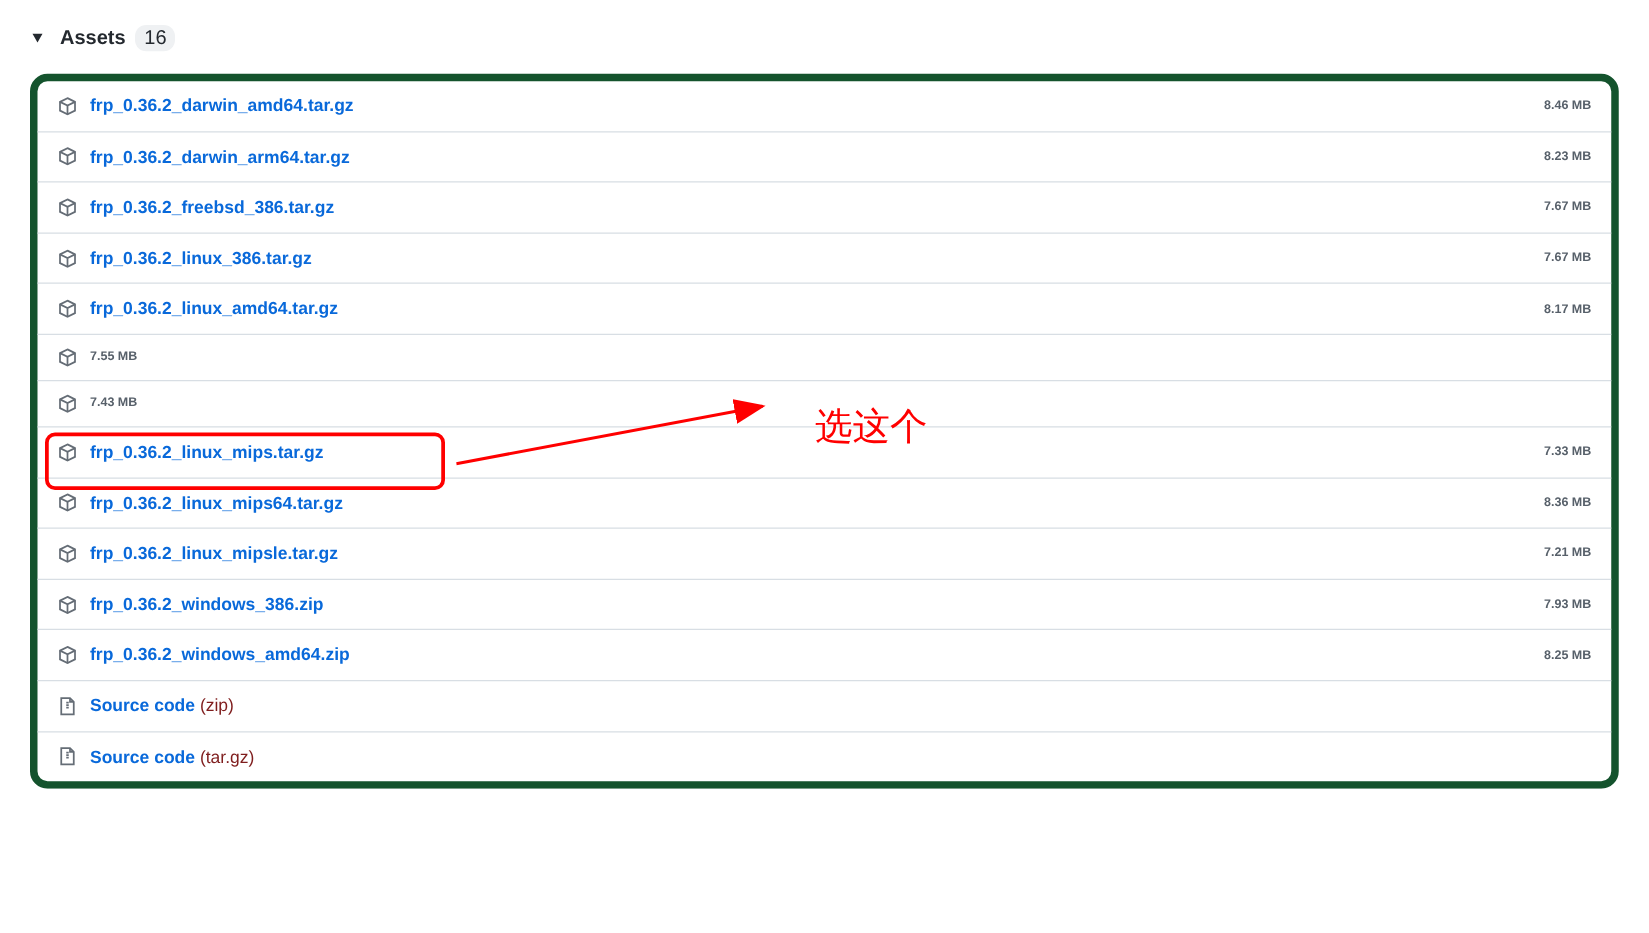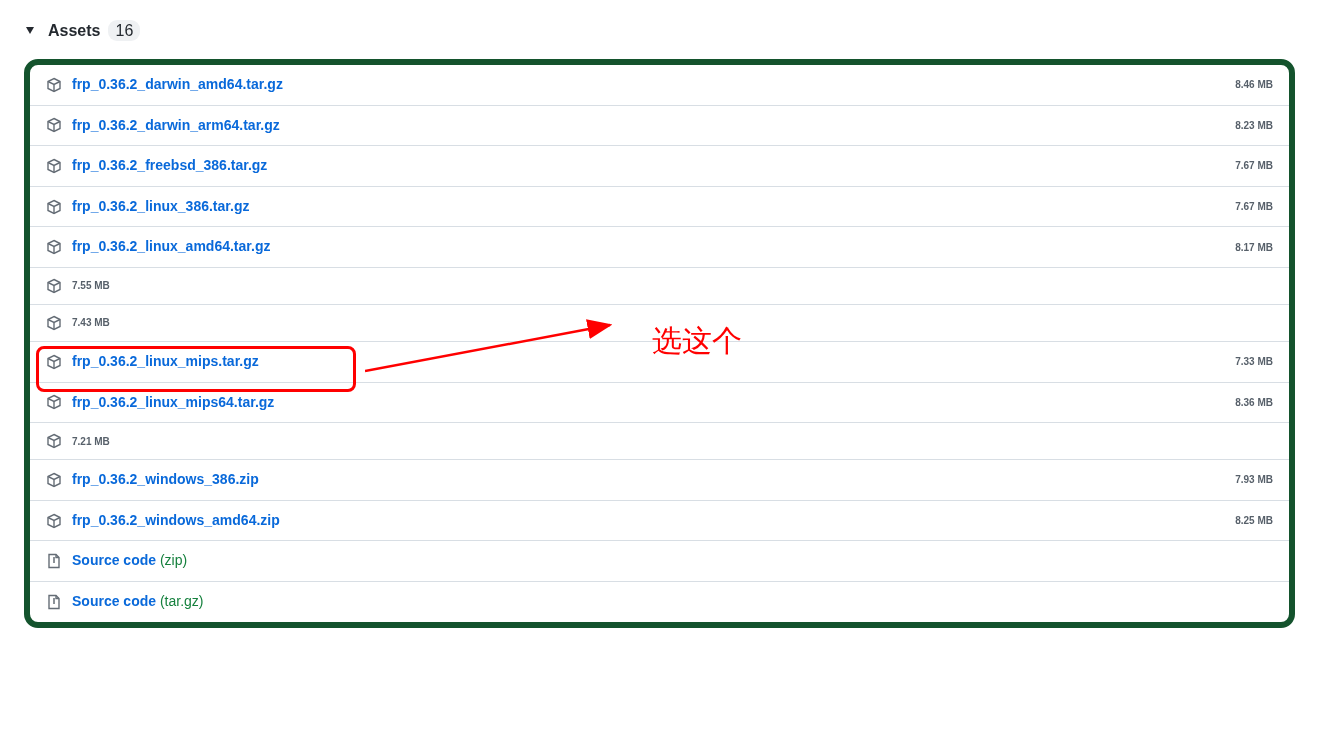--- a/index.html
+++ b/index.html
@@ -61,21 +61,21 @@
     color: #656d76;
   }
   .asset-name {
     color: #0969da;
     font-weight: 600;
     flex: 1 1 auto;
     cursor: pointer;
     line-height: 1.4;
   }
   .source-ext {
-    color: #15803d;
+    color: #7f1d1d;
     font-weight: 400;
   }
   .asset-size {
     color: #57606a;
     font-size: 10px;
     white-space: nowrap;
     font-weight: bold;
   }
   .highlight-wrap {
     position: absolute;
@@ -198,20 +198,21 @@
         </svg></span>
       <a class="asset-name">frp_0.36.2_linux_mips64.tar.gz</a>
       <span class="asset-size">8.36 MB</span>
     </div>
     <div class="asset-row">
       <span class="asset-icon"><svg class="pkg" viewBox="0 0 16 16" width="16" height="16">
           <path d="M8 1.5 14 4.5v7L8 14.5 2 11.5v-7z"></path>
           <path d="M2 4.5 8 7.5 14 4.5"></path>
           <path d="M8 7.5v7"></path>
         </svg></span>
+      <a class="asset-name">frp_0.36.2_linux_mipsle.tar.gz</a>
       <span class="asset-size">7.21 MB</span>
     </div>
     <div class="asset-row">
       <span class="asset-icon"><svg class="pkg" viewBox="0 0 16 16" width="16" height="16">
           <path d="M8 1.5 14 4.5v7L8 14.5 2 11.5v-7z"></path>
           <path d="M2 4.5 8 7.5 14 4.5"></path>
           <path d="M8 7.5v7"></path>
         </svg></span>
       <a class="asset-name">frp_0.36.2_windows_386.zip</a>
       <span class="asset-size">7.93 MB</span>

